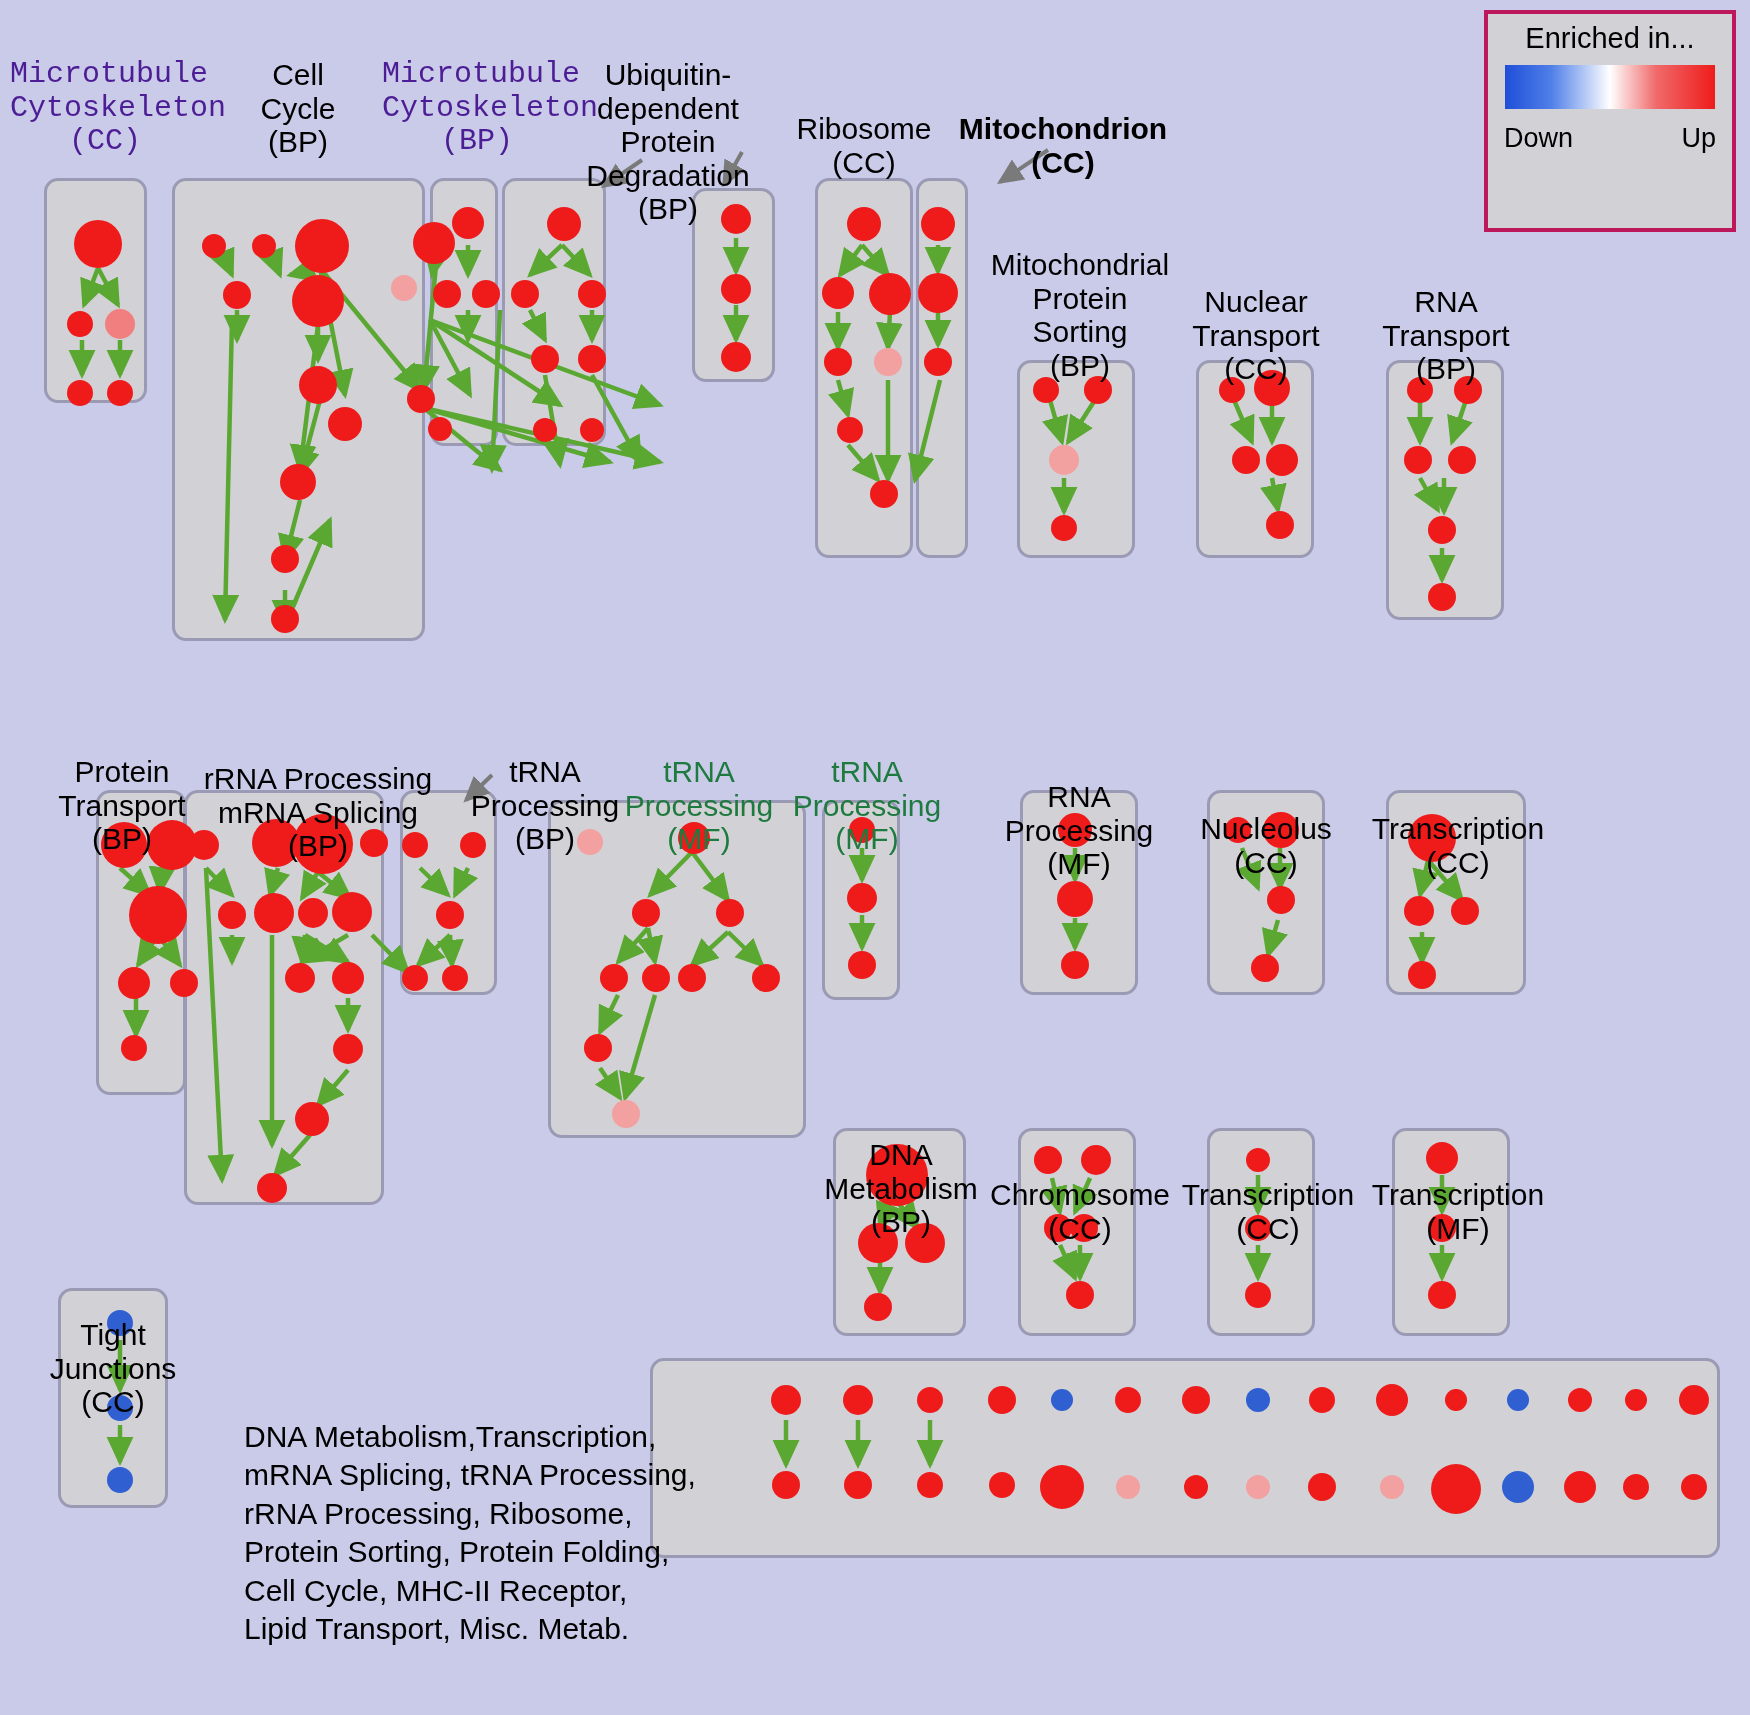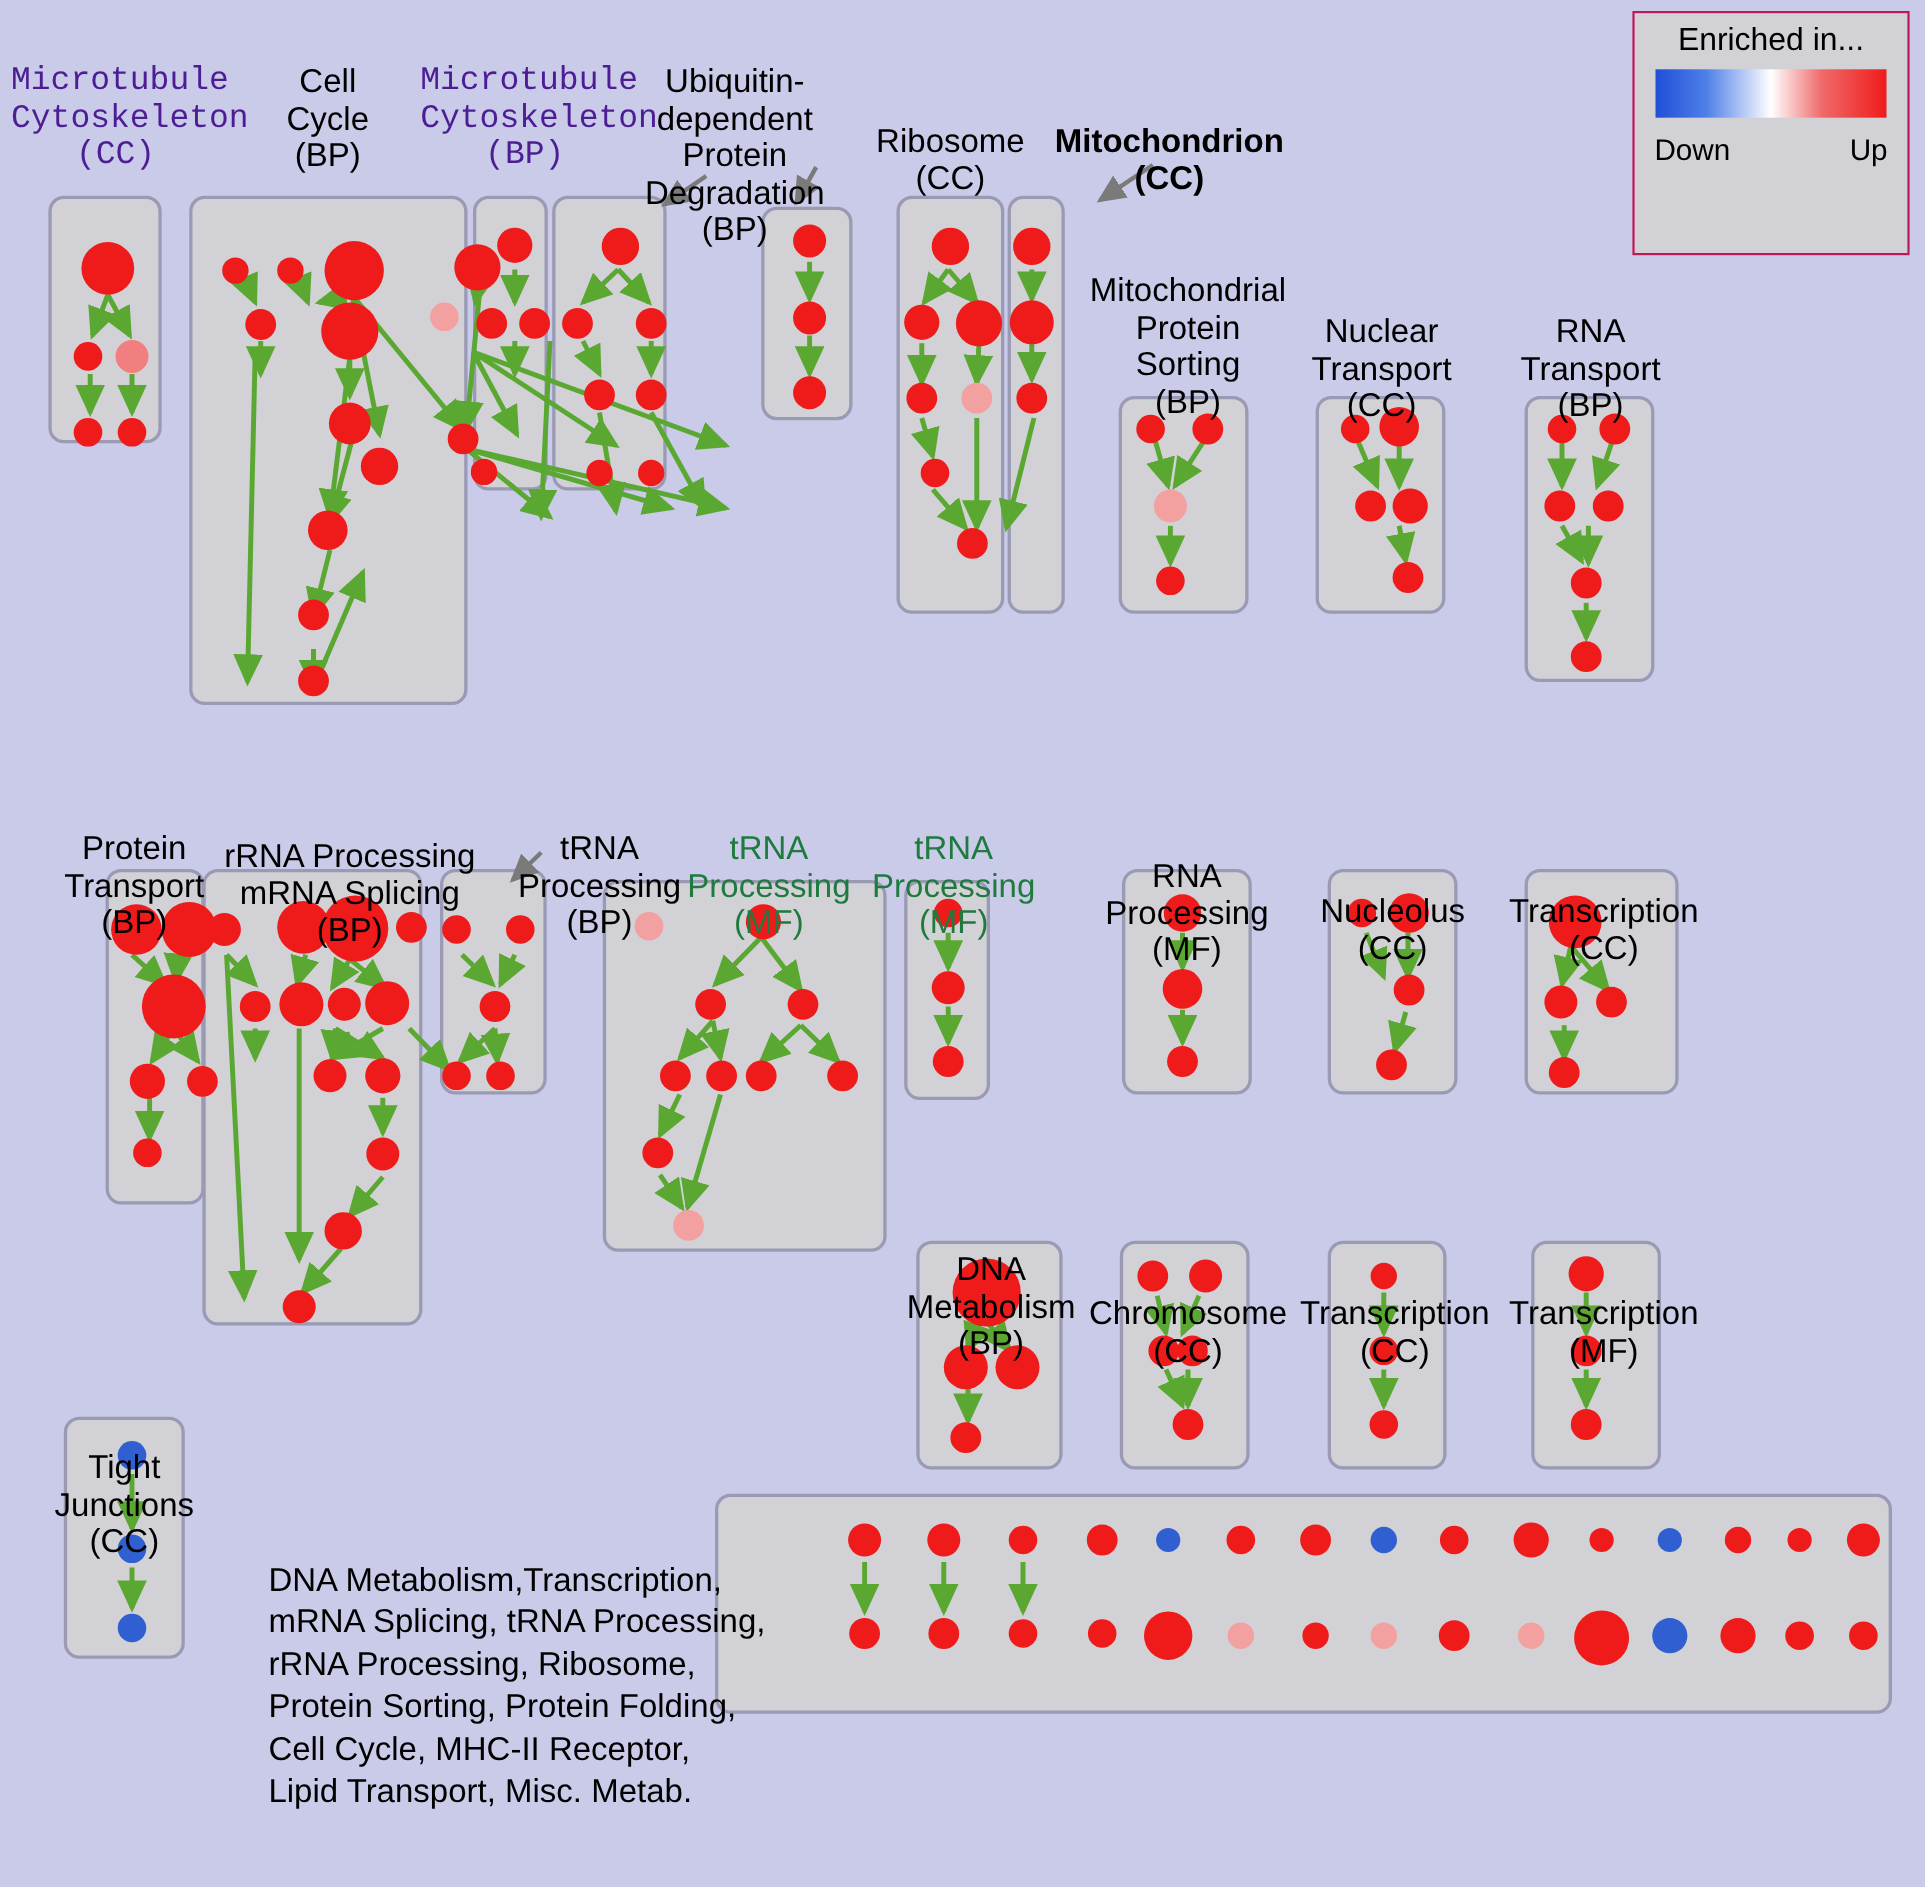--- a/index.html
+++ b/index.html
@@ -30,21 +30,21 @@
     border:3px solid #9a9ab4;
     border-radius:14px;
     box-sizing:border-box;
   }
 
   .legend {
     position:absolute;
     left:1484px; top:10px;
     width:252px; height:222px;
     background:#d2d2d6;
-    border:2px solid #be185d;
+    border:4px solid #be185d;
     box-sizing:border-box;
     text-align:center;
     font-size:26px;
     color:#000;
   }
   .legend .title { margin-top:8px; font-size:29px; }
   .legend .bar {
     margin:10px auto 2px auto;
     width:210px; height:44px;
     background:linear-gradient(to right,#1f4fd8 0%, #4f7fe8 22%, #ffffff 50%, #f06a6a 72%, #ef1b1b 100%);

